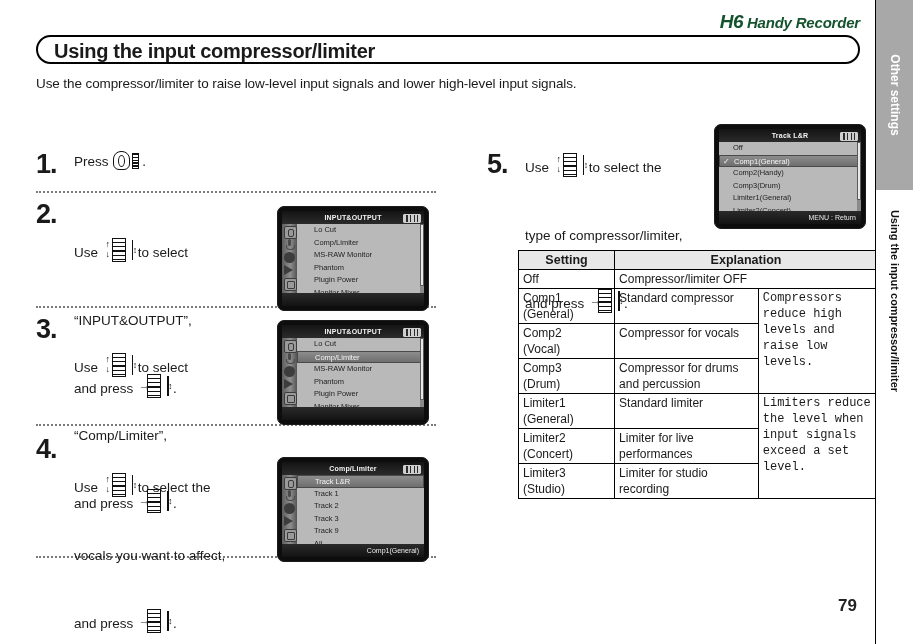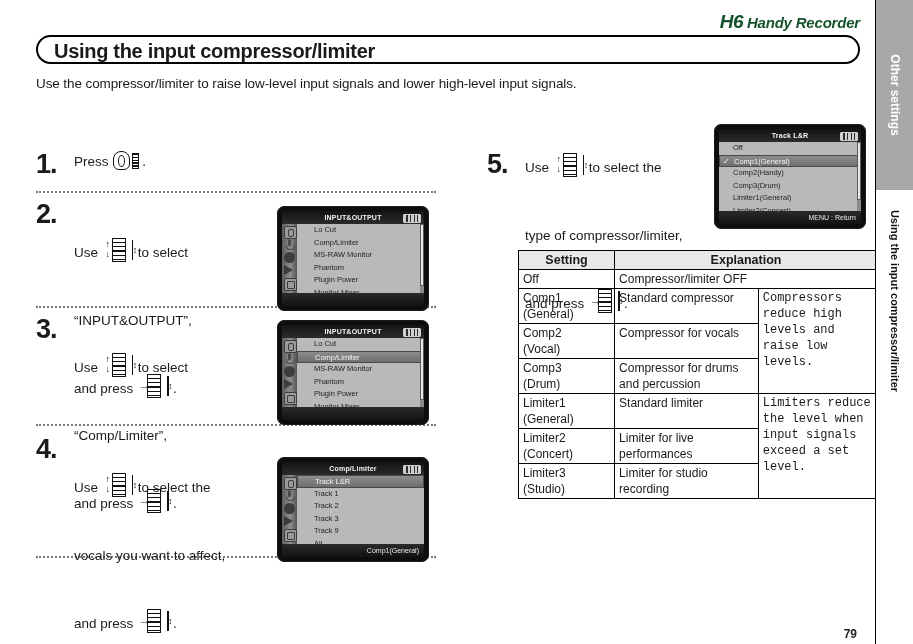--- a/index.html
+++ b/index.html
@@ -439,22 +439,22 @@
     font-weight: bold;
     transform: rotate(90deg);
     transform-origin: 0 0;
     margin-left: 37px;
     white-space: nowrap;
   }
 
   .page-number {
     position: absolute;
     right: 18px;
-    bottom: 3px;
-    font-size: 12px;
+    bottom: 28px;
+    font-size: 17px;
     font-weight: bold;
     color: #222;
   }
 </style>
 </head>
 <body>
 
 <div class="page">
 
   <div class="header-brand">

